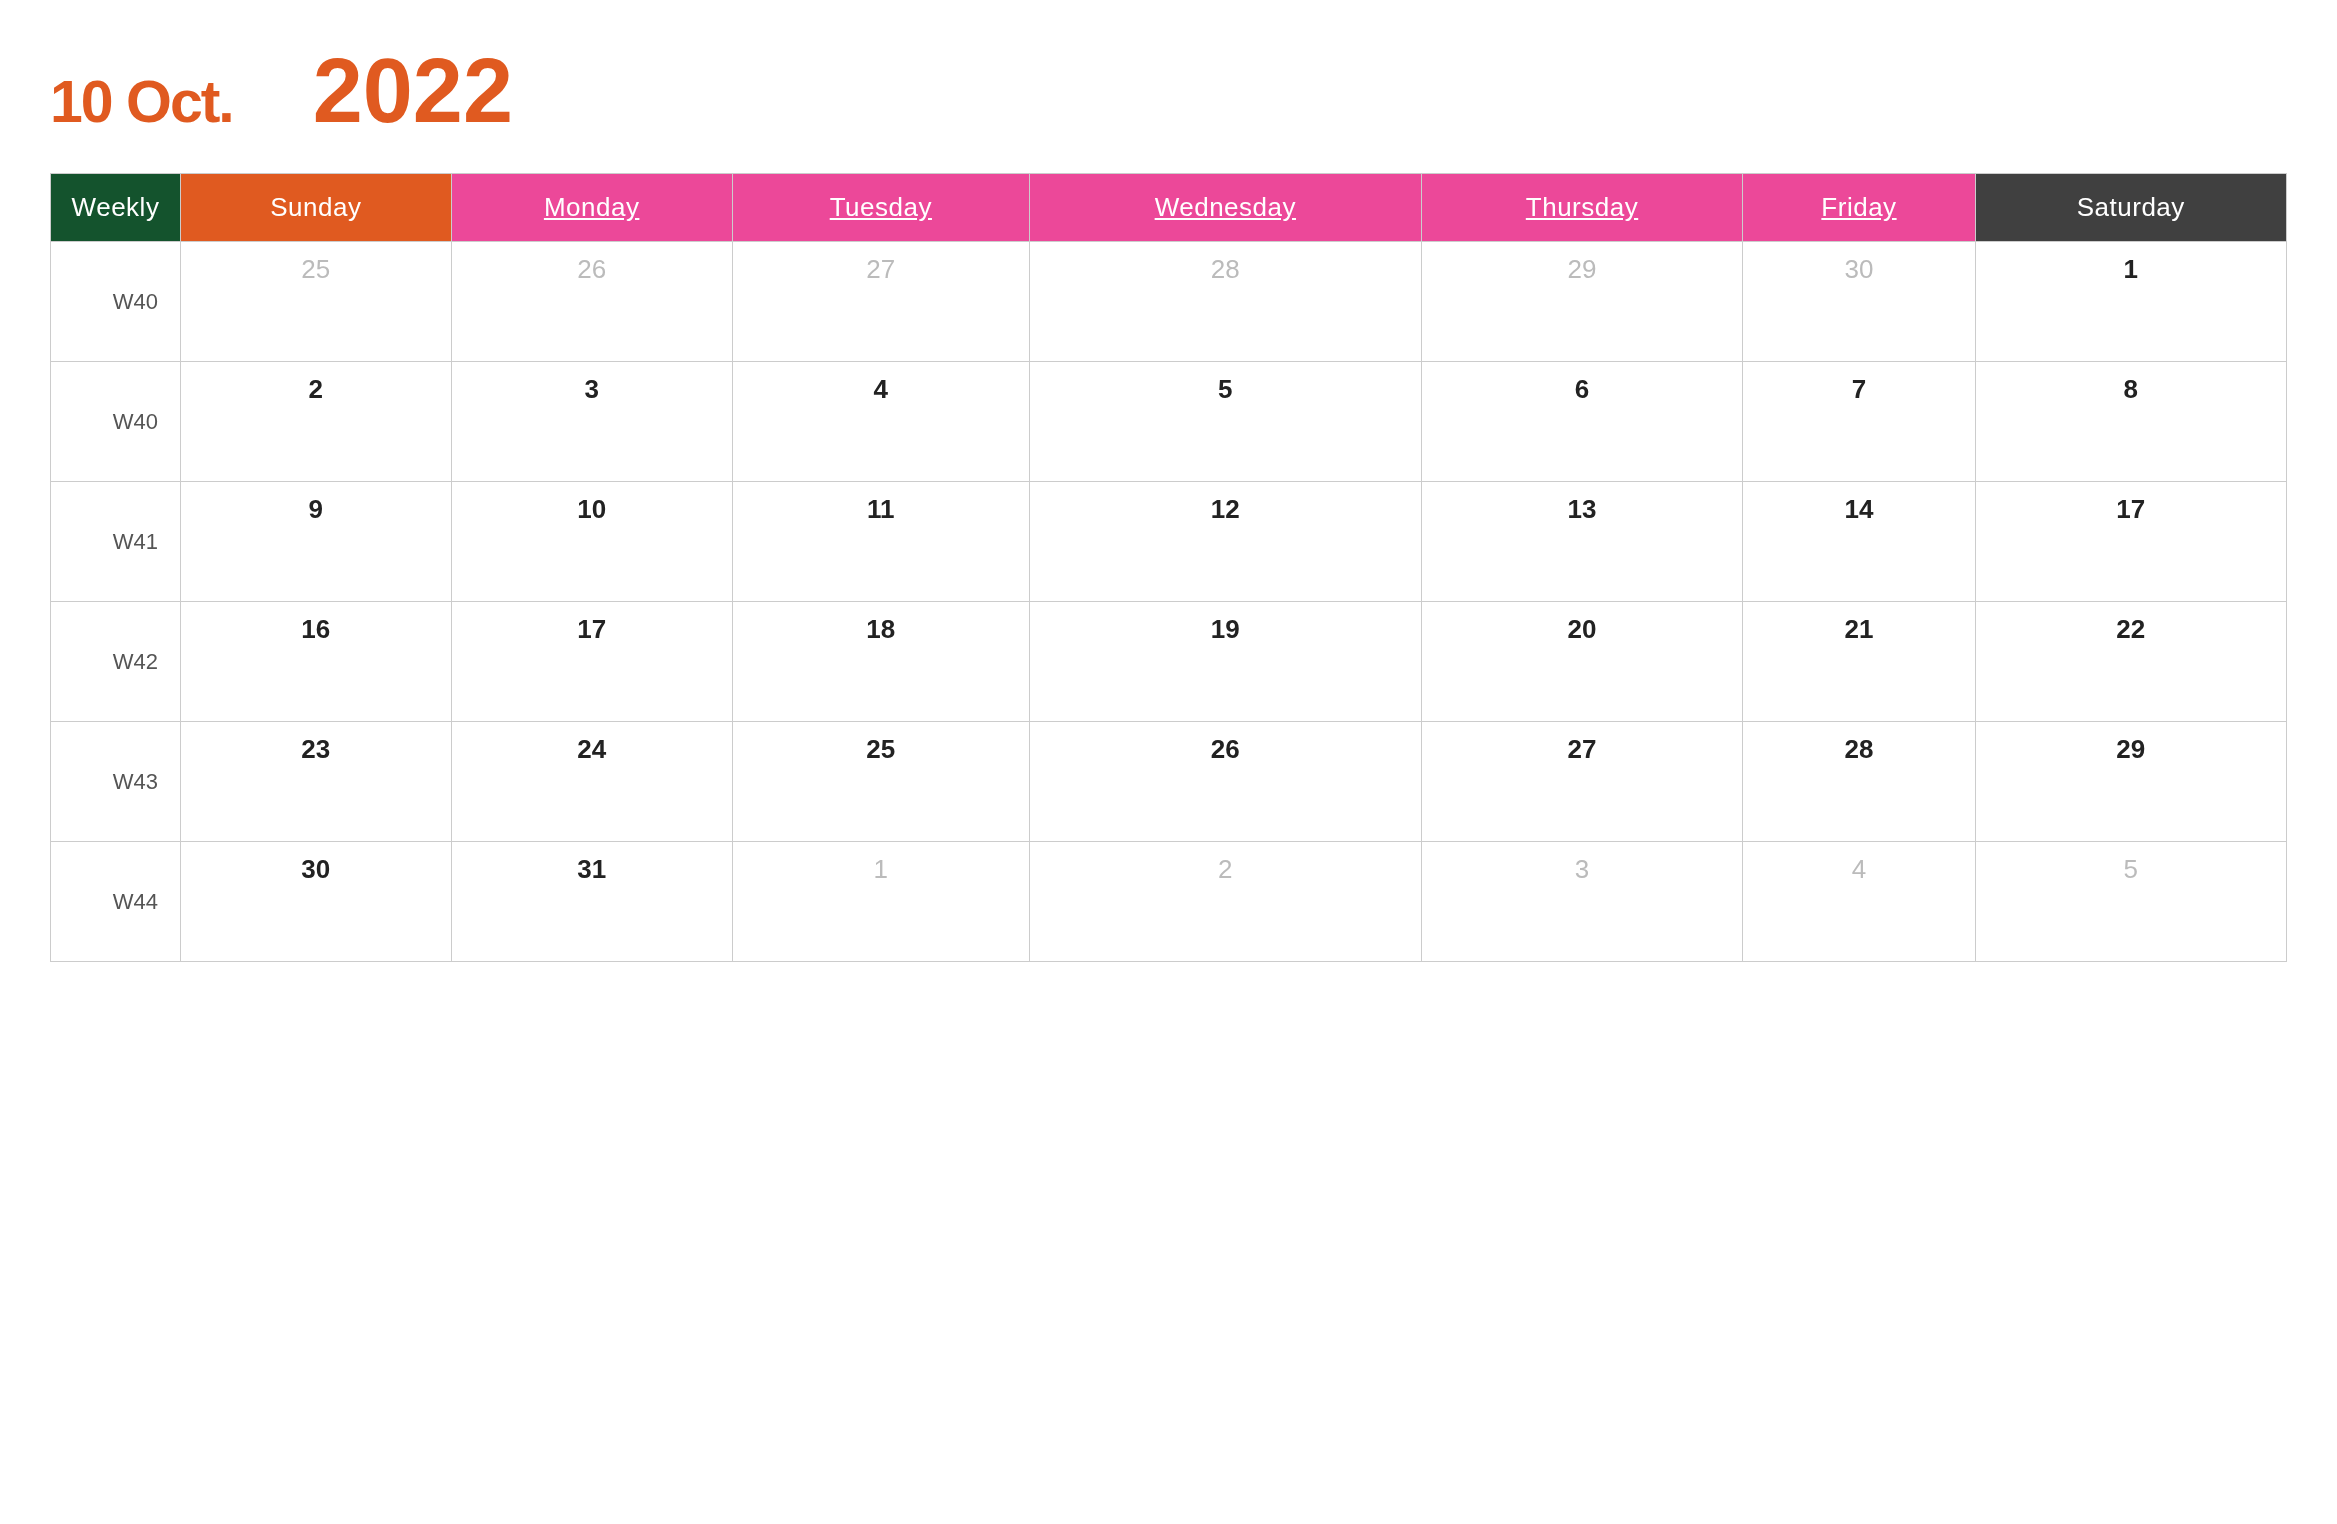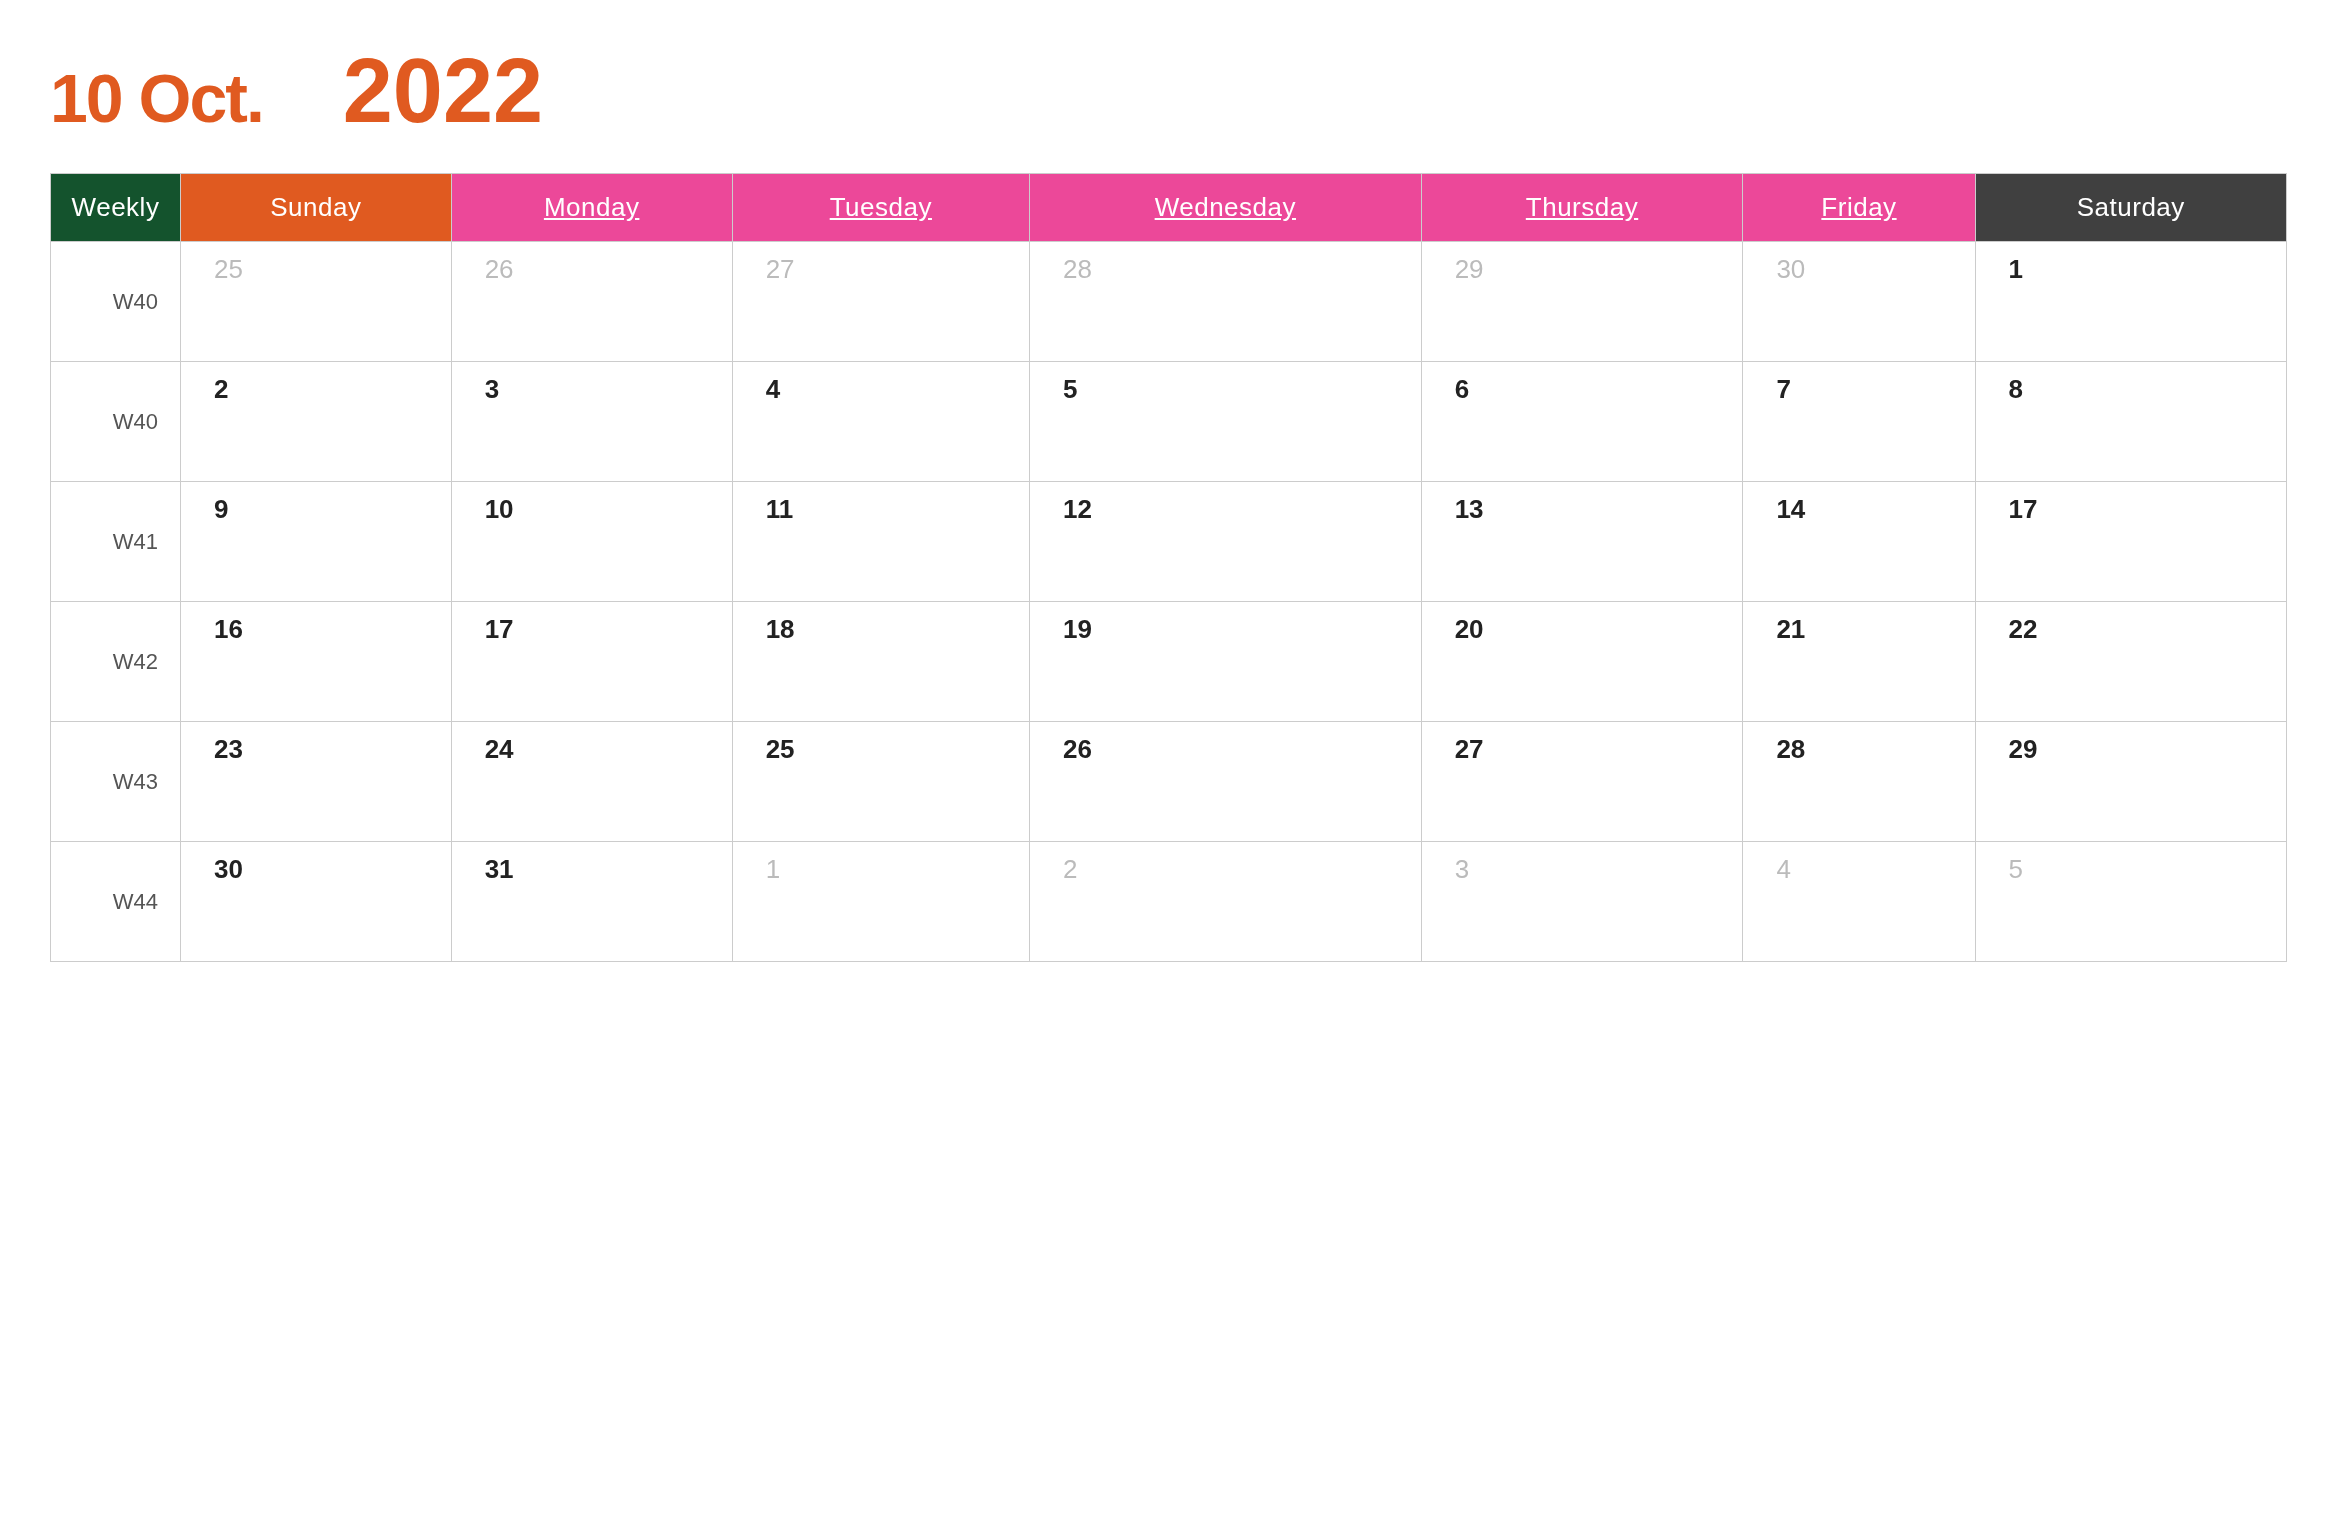--- a/index.html
+++ b/index.html
@@ -23,21 +23,21 @@
     }
 
     .header-left {
       display: flex;
       align-items: baseline;
       gap: 80px;
       flex: 0 0 auto;
     }
 
     .month-title {
-      font-size: 68px;
+      font-size: 59px;
       font-weight: bold;
       color: #e05a20;
       font-family: Arial, sans-serif;
       letter-spacing: -2px;
     }
 
     .year-title {
       font-size: 90px;
       font-weight: bold;
       color: #e05a20;
@@ -124,20 +124,21 @@
       height: 120px;
     }
 
     
     .day-cell {
       height: 120px;
       vertical-align: top;
       padding: 12px 33px;
       font-size: 26px;
       font-family: Arial, sans-serif;
+      text-align: center;
     }
 
     .day-number {
       font-weight: bold;
       color: #222;
     }
 
     .day-number.faded {
       color: #bbb;
       font-weight: normal;

